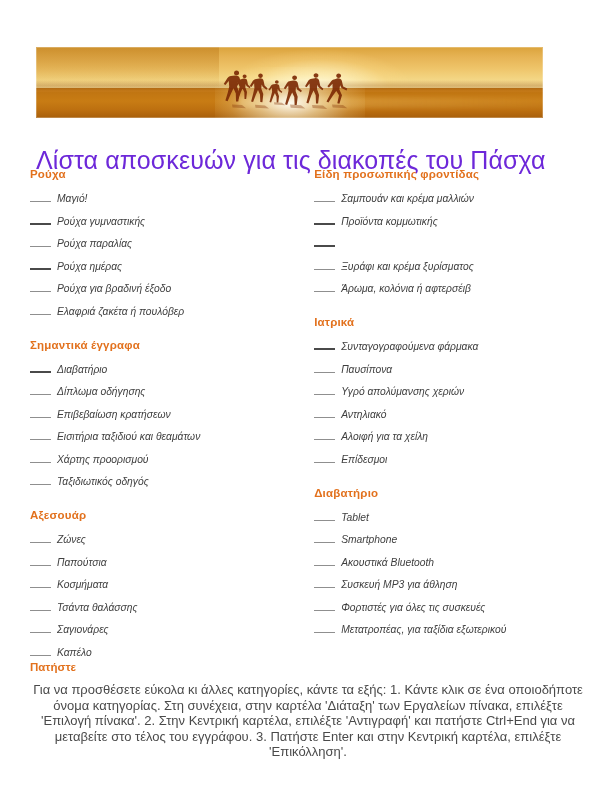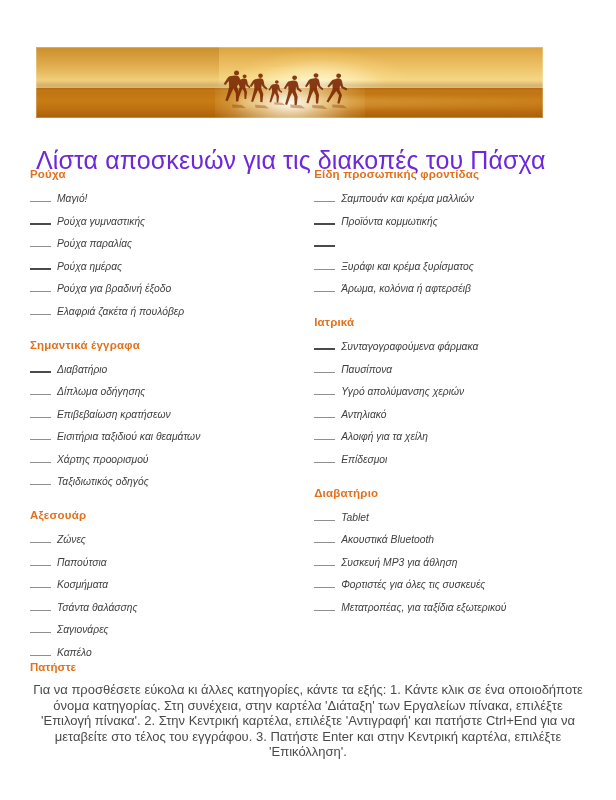--- a/index.html
+++ b/index.html
@@ -396,20 +396,24 @@
 
       <div class="section">
         <div class="section-title">Διαβατήριο</div>
         <ul class="items">
           <li>
               <span class="blank"></span>
               <span class="item-label">Tablet</span>
             </li>
           <li>
               <span class="blank"></span>
+              <span class="item-label">Smartphone</span>
+            </li>
+          <li>
+              <span class="blank"></span>
               <span class="item-label">Ακουστικά Bluetooth</span>
             </li>
           <li>
               <span class="blank"></span>
               <span class="item-label">Συσκευή MP3 για άθληση</span>
             </li>
           <li>
               <span class="blank"></span>
               <span class="item-label">Φορτιστές για όλες τις συσκευές</span>
             </li>

